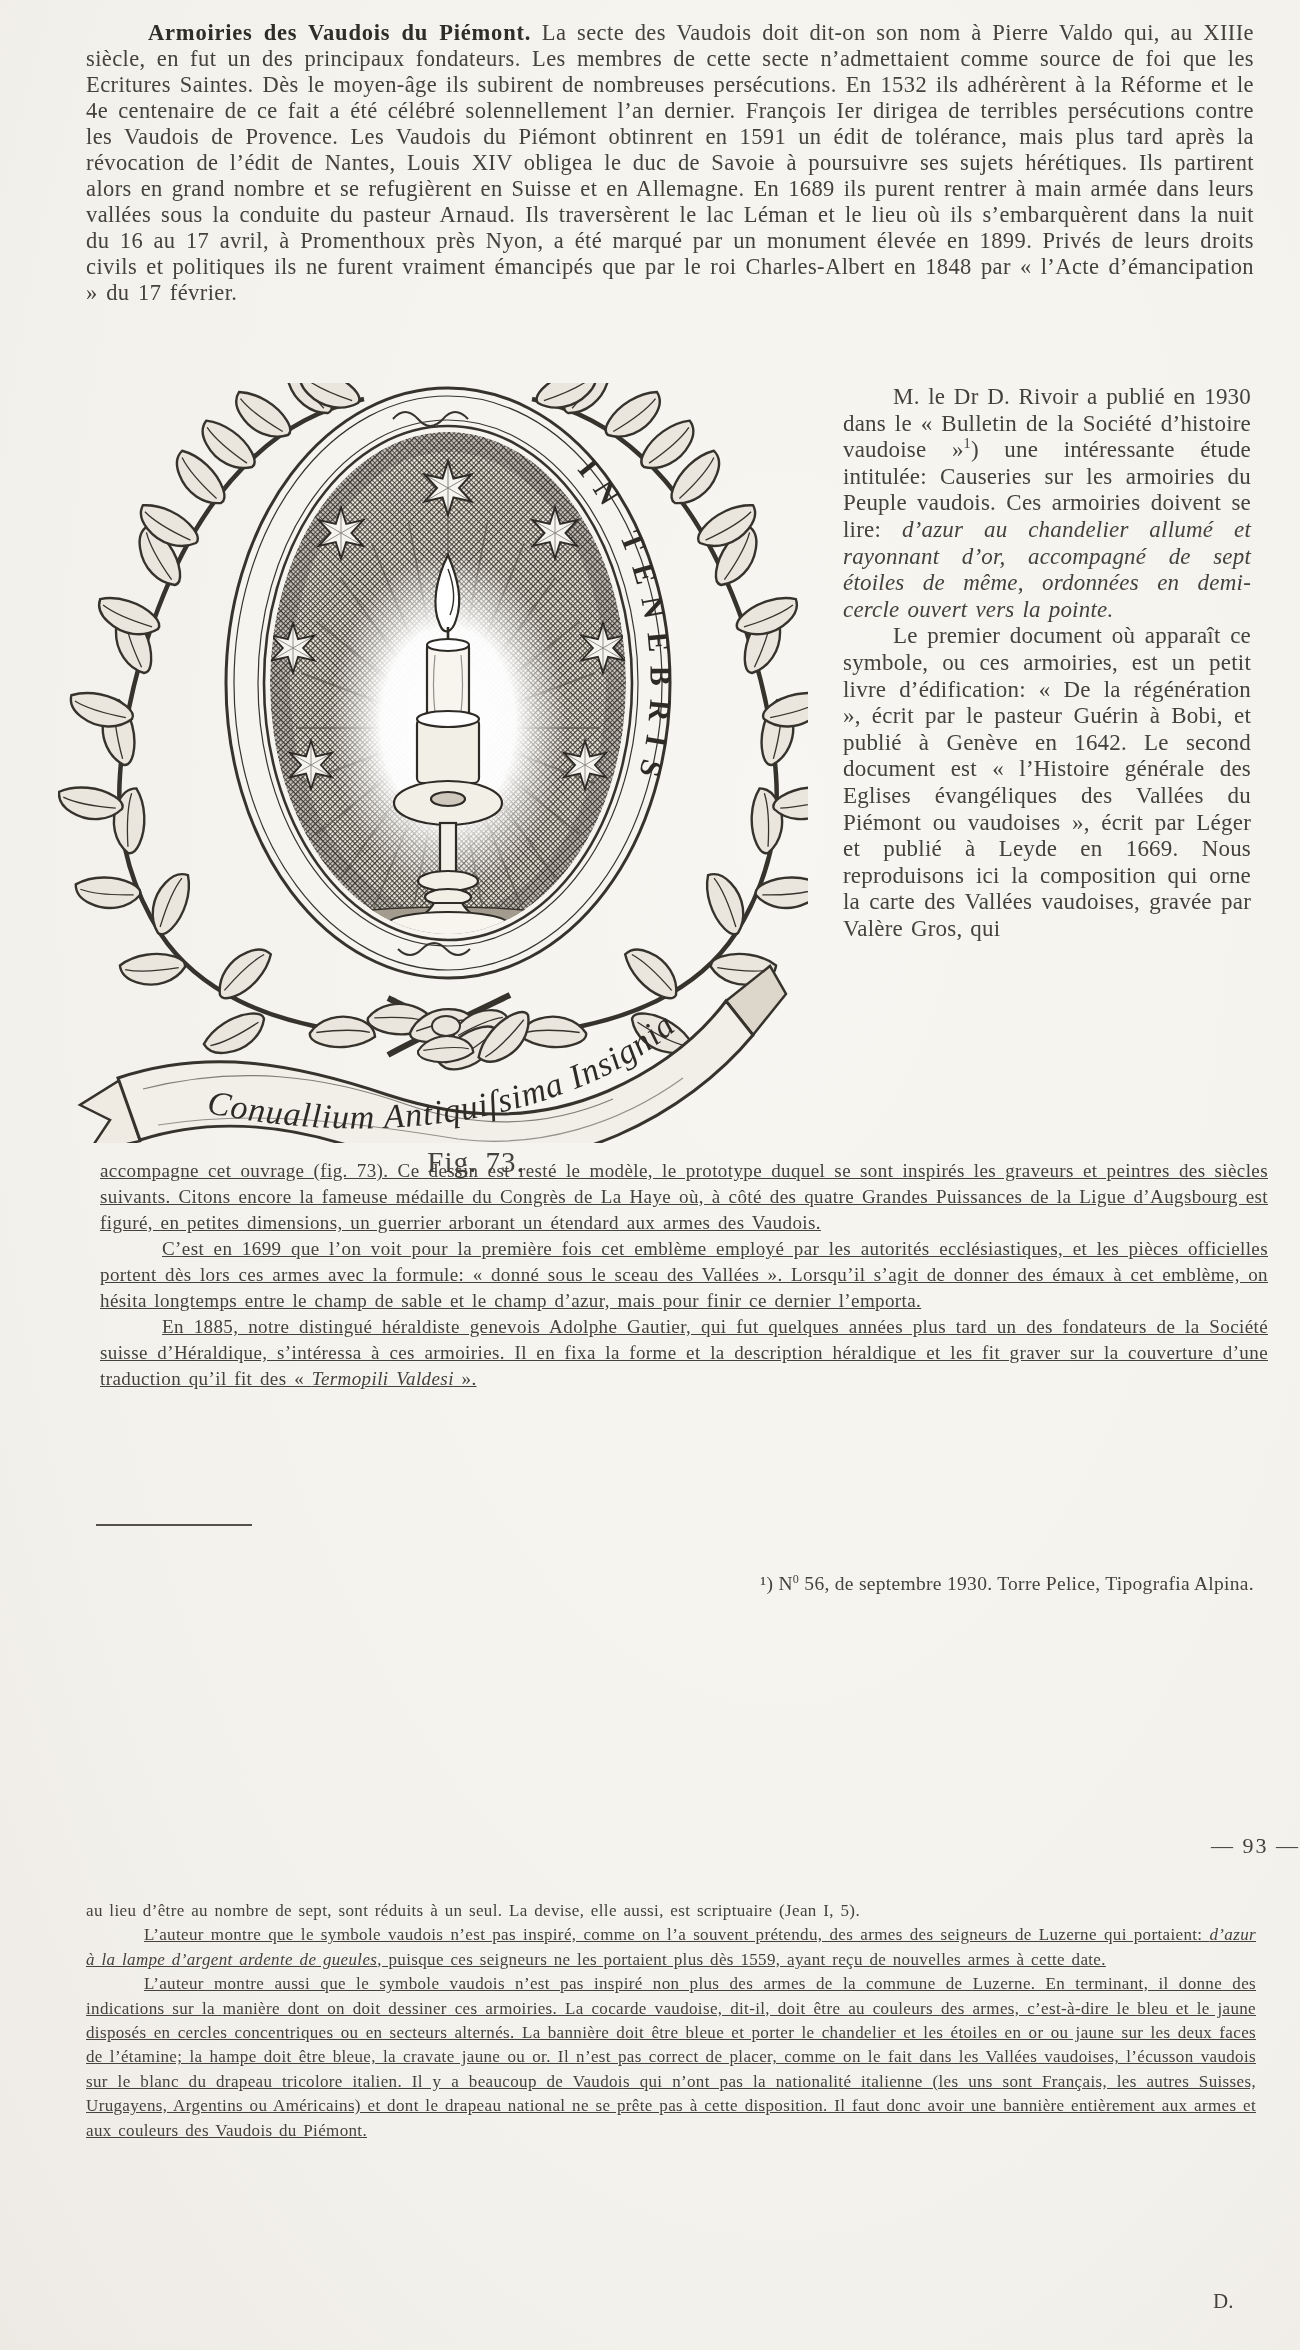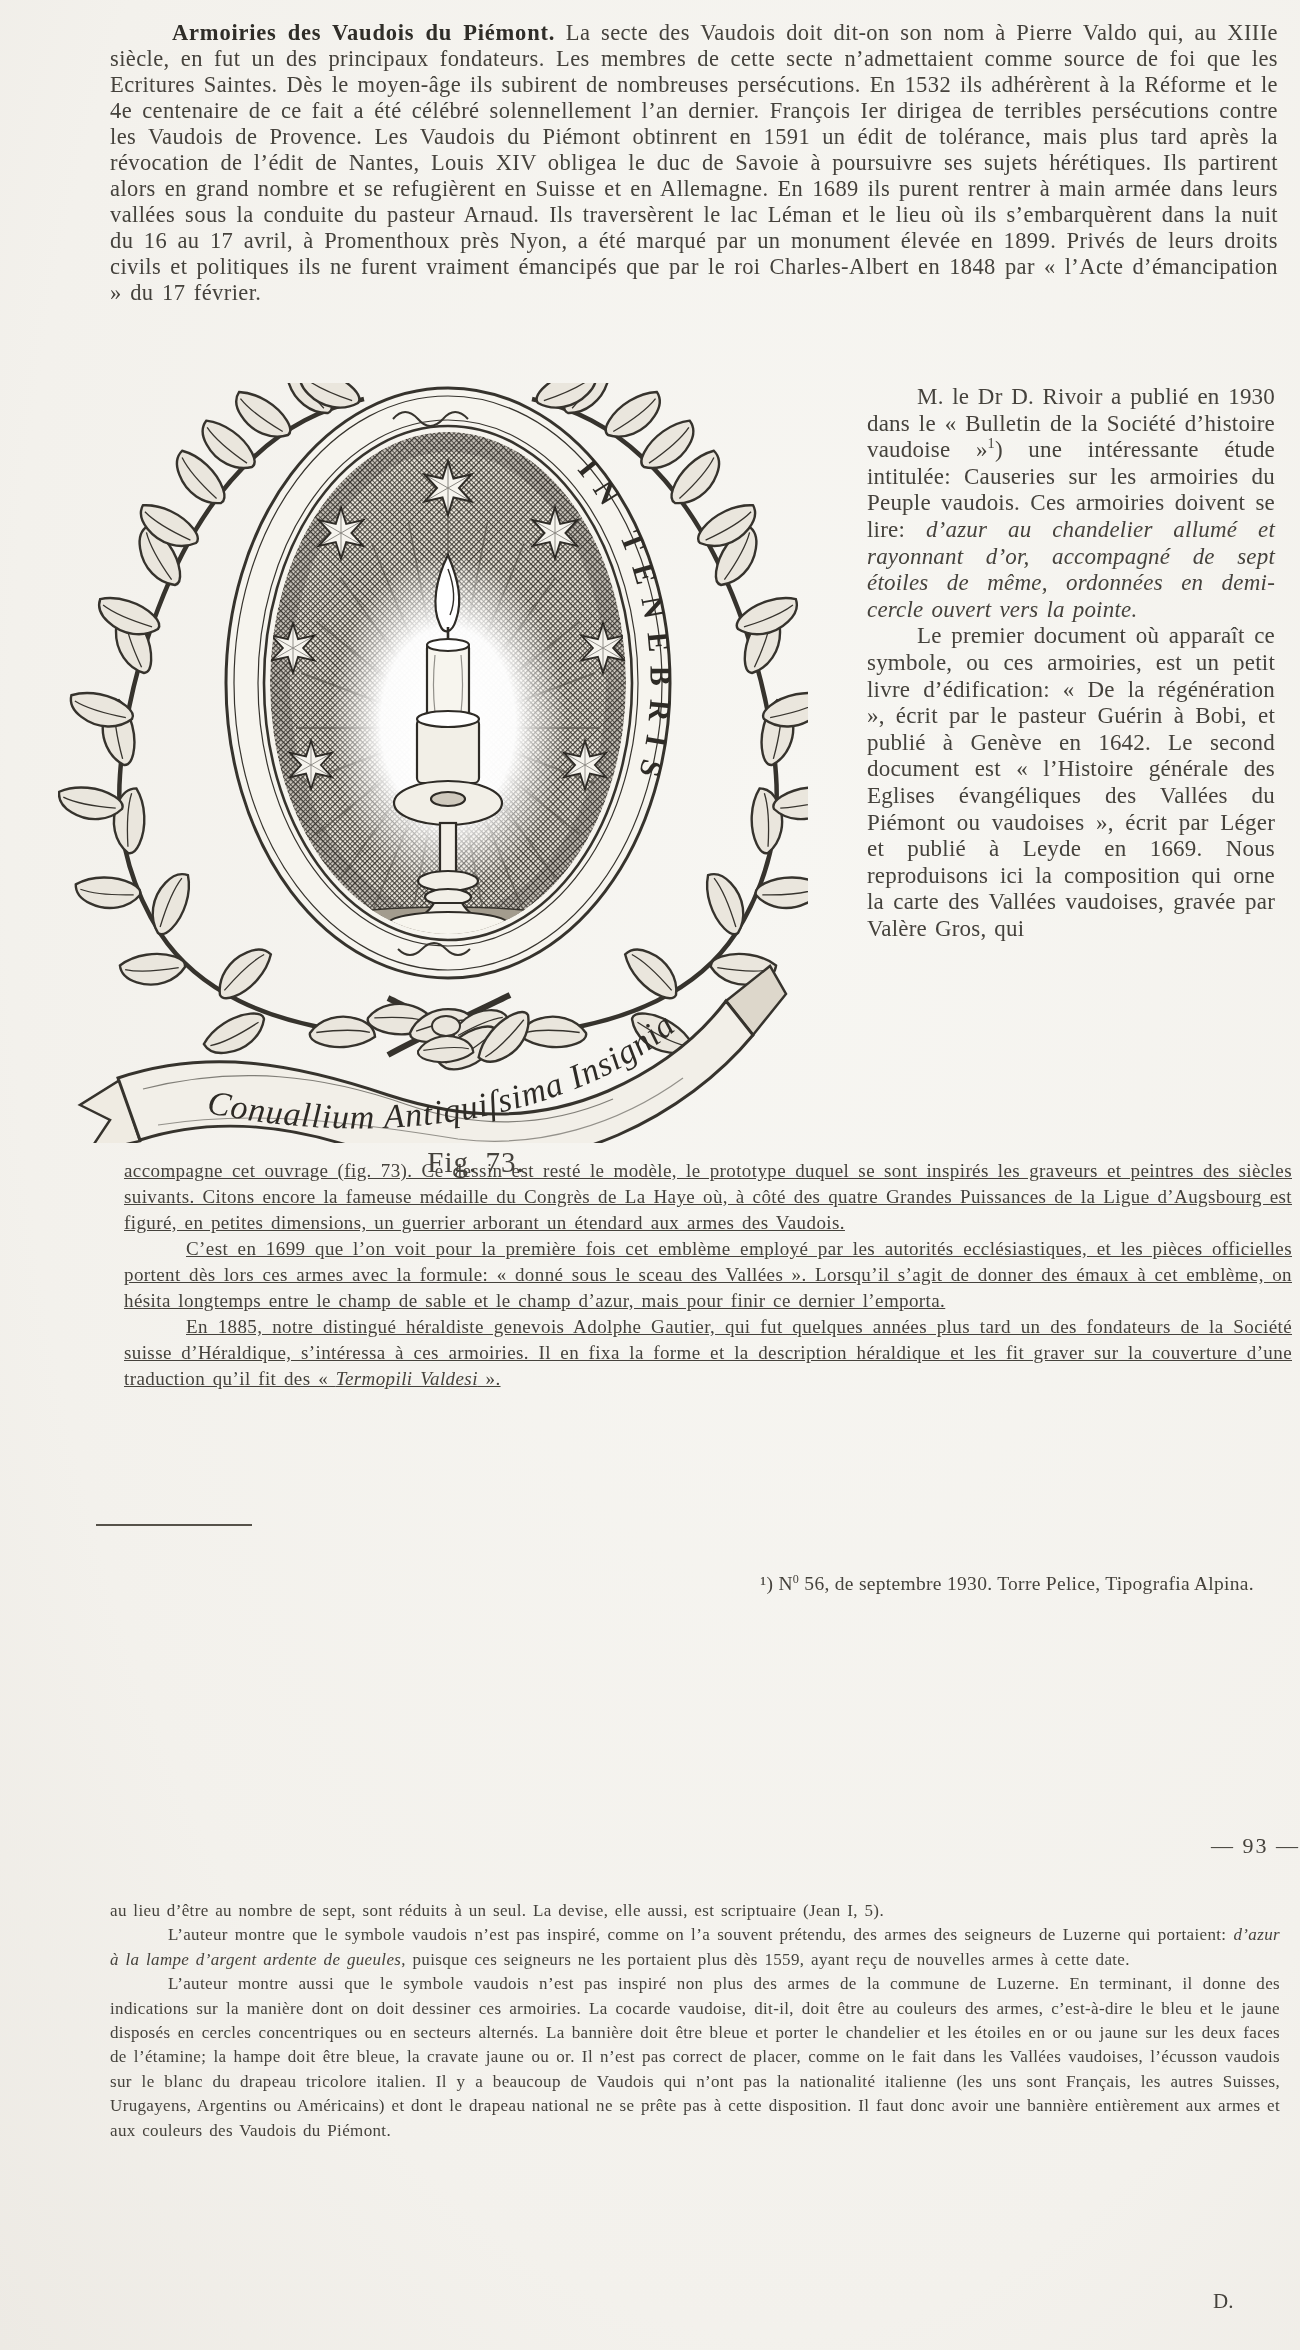--- a/index.html
+++ b/index.html
@@ -3,36 +3,36 @@
 <meta charset="utf-8">
 <style>
   html,body{margin:0;padding:0;}
   body{
     width:1300px;height:2350px;position:relative;overflow:hidden;
     background:radial-gradient(ellipse at 60% 35%, #f7f6f2 0%, #f3f1ec 70%, #edeae4 100%);
     font-family:"Liberation Serif","DejaVu Serif",serif;
     color:#45423c;
   }
   .abs{position:absolute;}
-  .just{text-align:justify;margin-left:24px;}
+  .just{text-align:justify;}
   p{margin:0;}
   .ind{text-indent:62px;}
   .intro{left:86px;top:20px;width:1168px;font-size:22.5px;line-height:26px;letter-spacing:0.4px;word-spacing:2.5px;}
   .intro b{color:#2f2d28;letter-spacing:0.8px;}
   .col{left:843px;top:384px;width:408px;font-size:23px;line-height:26.6px;letter-spacing:0.2px;word-spacing:2px;}
   .col p{text-indent:50px;}
   .mid{left:100px;top:1158px;width:1168px;font-size:19px;line-height:26px;letter-spacing:0.4px;word-spacing:2.5px;text-decoration:underline;}
   .noind{text-indent:0 !important;}
   .fig-wrap{left:58px;top:383px;width:750px;height:760px;}
   .fig-caption{left:176px;top:1146px;width:600px;text-align:center;font-size:29px;letter-spacing:1px;}
   .fnrule{left:96px;top:1524px;width:156px;border-top:2.5px solid #56524a;height:0;}
   .footnote{left:86px;top:1572px;width:1168px;font-size:19.5px;line-height:24px;text-indent:58px;letter-spacing:0.3px;text-align:right;}
   .pageno{left:0;top:1833px;width:1300px;text-align:right;font-size:22px;letter-spacing:2px;}
   .bottom{left:86px;top:1899px;width:1170px;font-size:17px;line-height:24.4px;letter-spacing:0.35px;word-spacing:2px;}
-  .bottom .ind{text-indent:58px;}
+  .bottom .ind{text-indent:58px;text-decoration:underline;}
   .sig{left:1213px;top:2289px;font-size:21px;}
   .sup{vertical-align:super;font-size:0.62em;line-height:0;}
   i{font-style:italic;}
   svg text{font-family:"Liberation Serif","DejaVu Serif",serif;}
   .mottoTxt{font-size:30px;letter-spacing:13px;fill:#2e2b26;font-weight:bold;}
   .bannerTxt{font-size:34px;font-style:italic;fill:#2e2b26;letter-spacing:1px;}
 </style>
 </head>
 <body>
 

